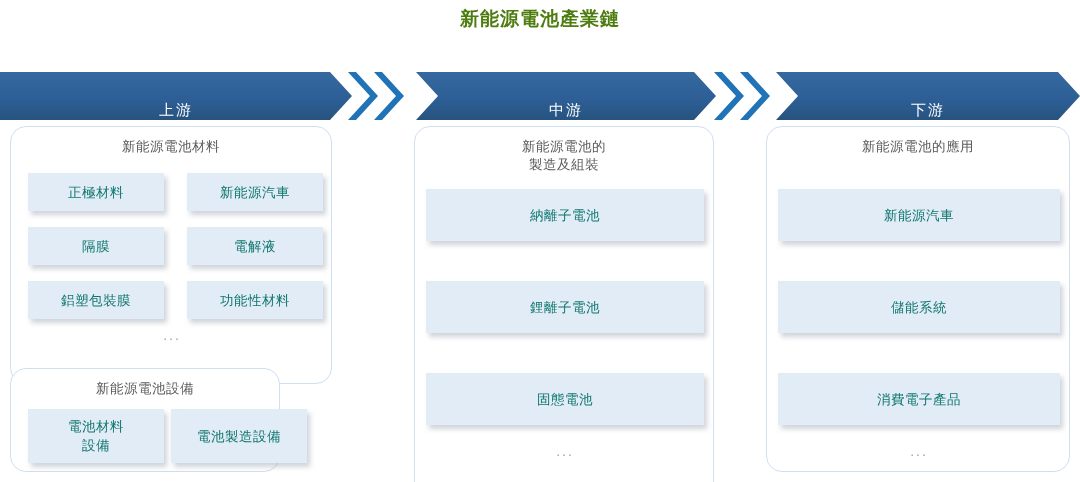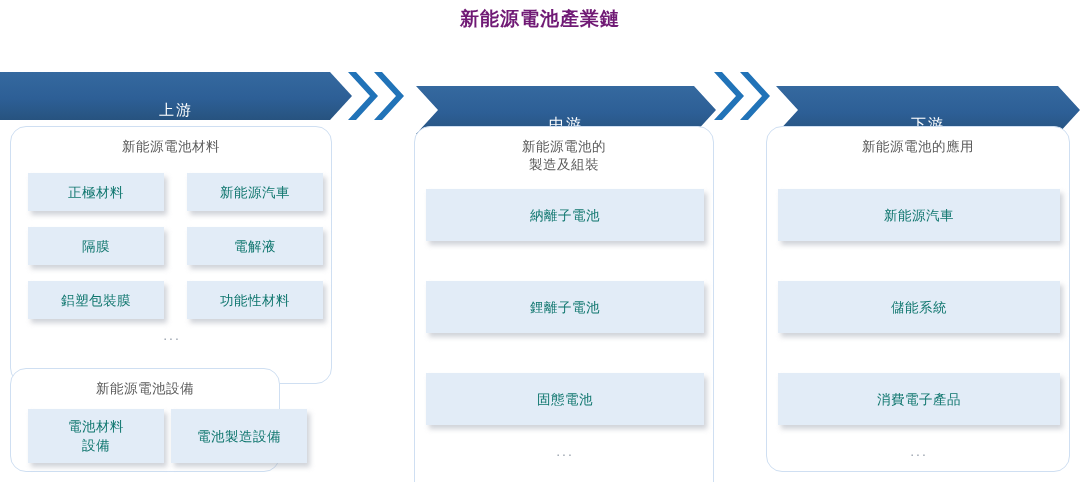--- a/index.html
+++ b/index.html
@@ -18,21 +18,21 @@
 
   
   .page-title {
     position: absolute;
     left: 0;
     top: 6px;
     width: 1080px;
     text-align: center;
     font-size: 19px;
     font-weight: bold;
-    color: #701a75;
+    color: #4d7c0f;
     letter-spacing: 1px;
   }
 
   
   .banner-row {
     position: absolute;
     left: 0;
     top: 72px;
     width: 1080px;
     height: 48px;
@@ -46,21 +46,20 @@
     font-size: 15px;
     display: flex;
     align-items: flex-end;
     justify-content: center;
     box-shadow: 2px 3px 4px rgba(120, 130, 145, 0.45);
     letter-spacing: 2px;
   }
   .stage-arrow.head-notch {
     clip-path: polygon(0 0, calc(100% - 22px) 0, 100% 50%, calc(100% - 22px) 100%,
                        0 100%, 22px 50%);
-    margin-top: 14px;
   }
   .stage-arrow.flat-start {
     clip-path: polygon(0 0, calc(100% - 22px) 0, 100% 50%, calc(100% - 22px) 100%, 0 100%);
   }
   #stage-up   { left: 0px;   width: 352px; }
   #stage-mid  { left: 416px; width: 300px; }
   #stage-down { left: 776px; width: 304px; }
 
   .chev-pair {
     position: absolute;

